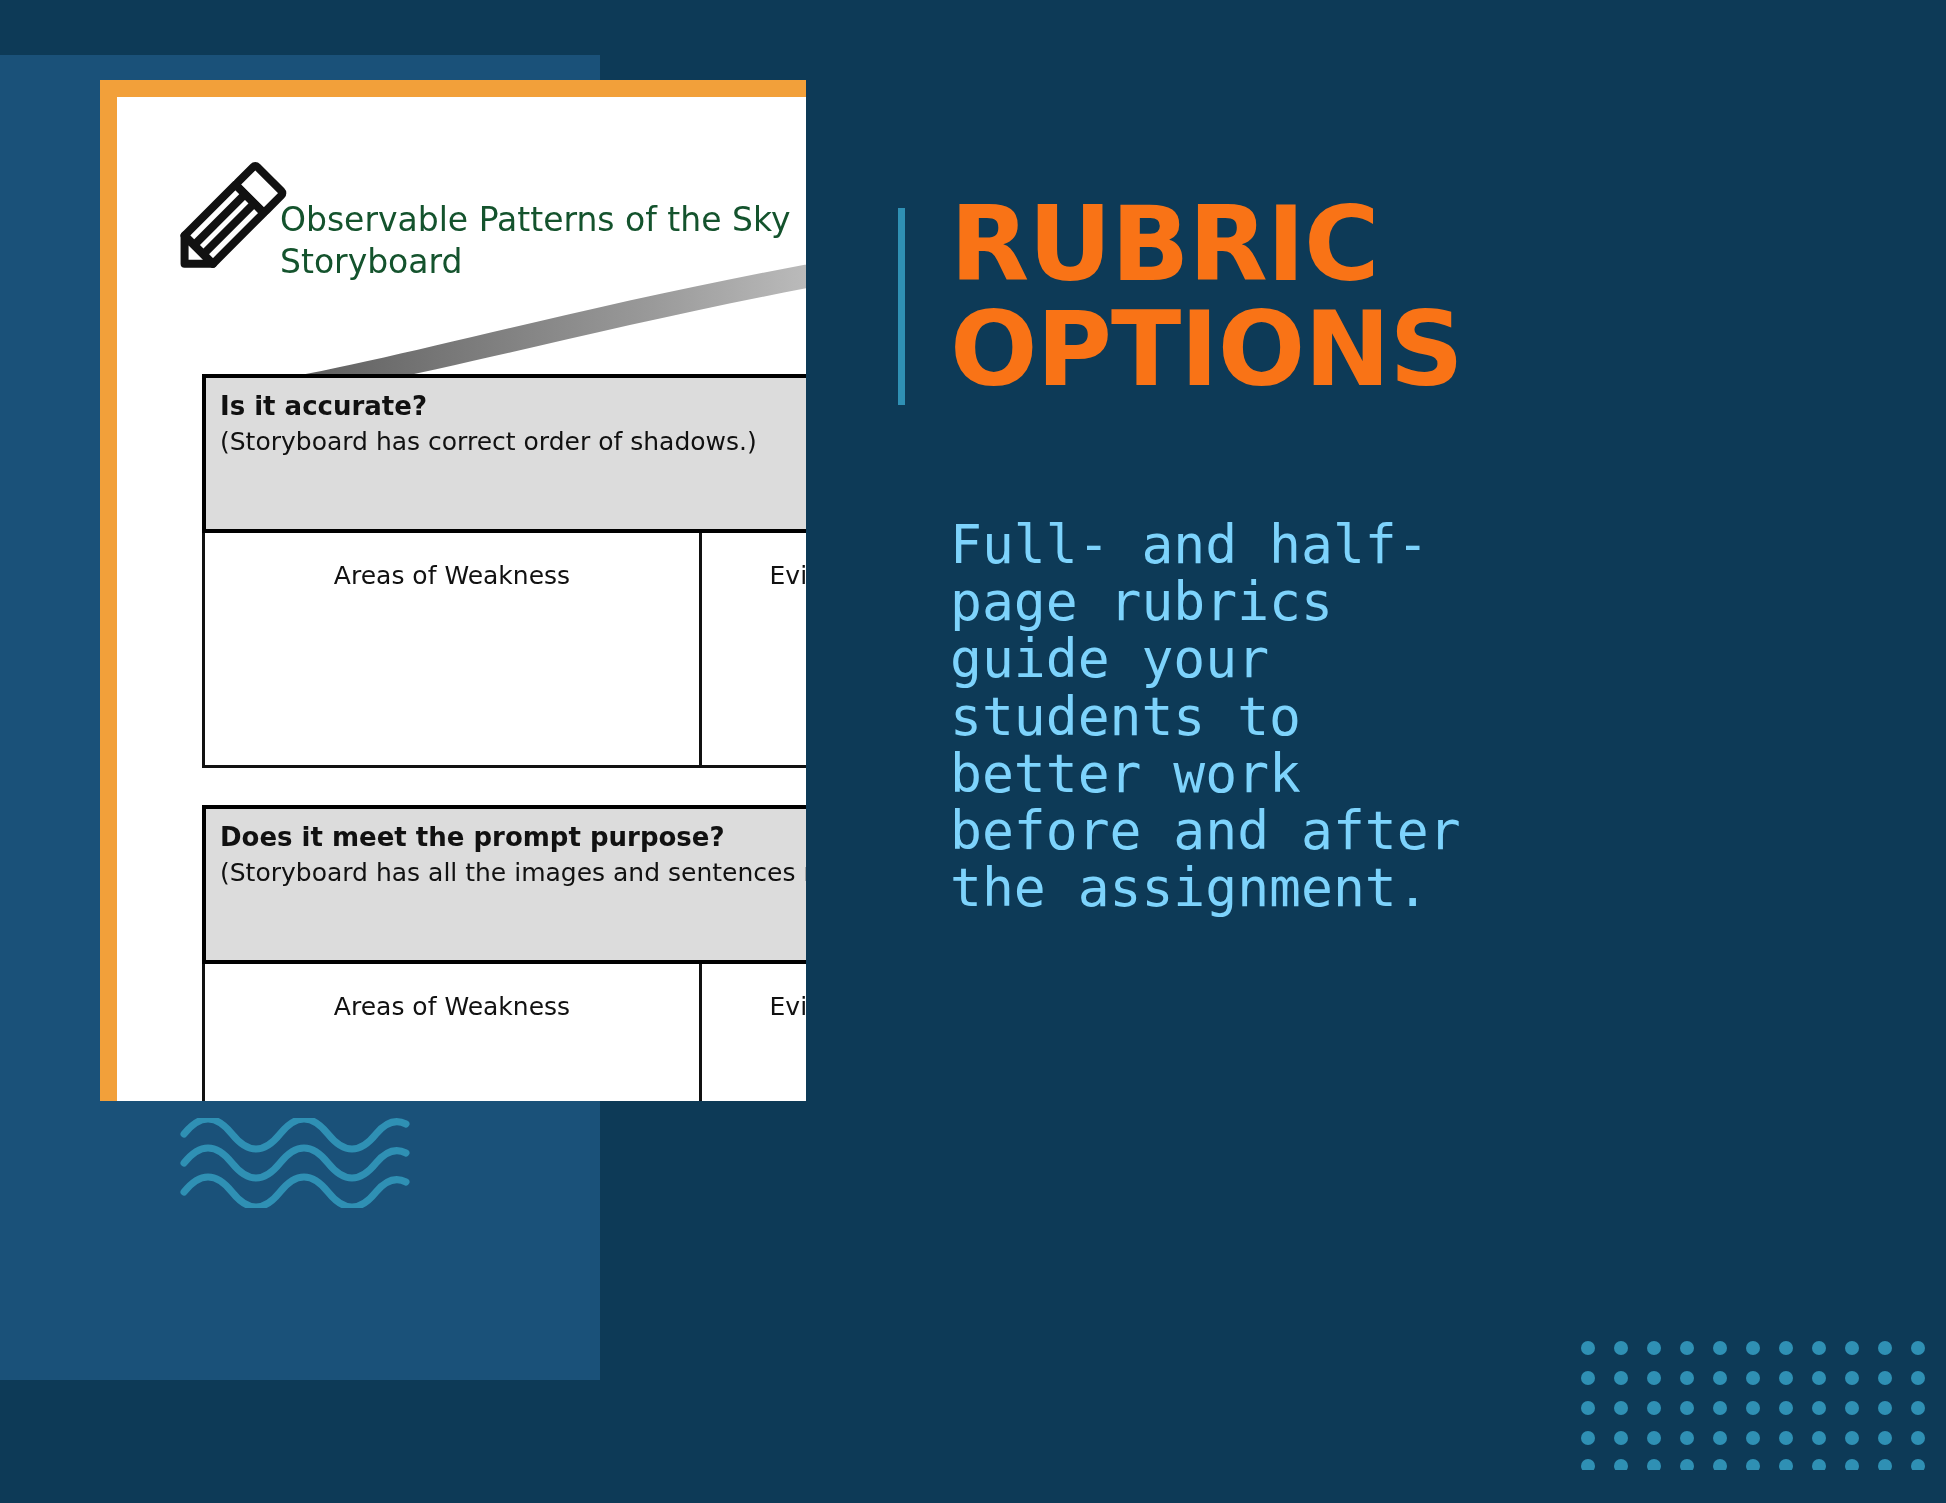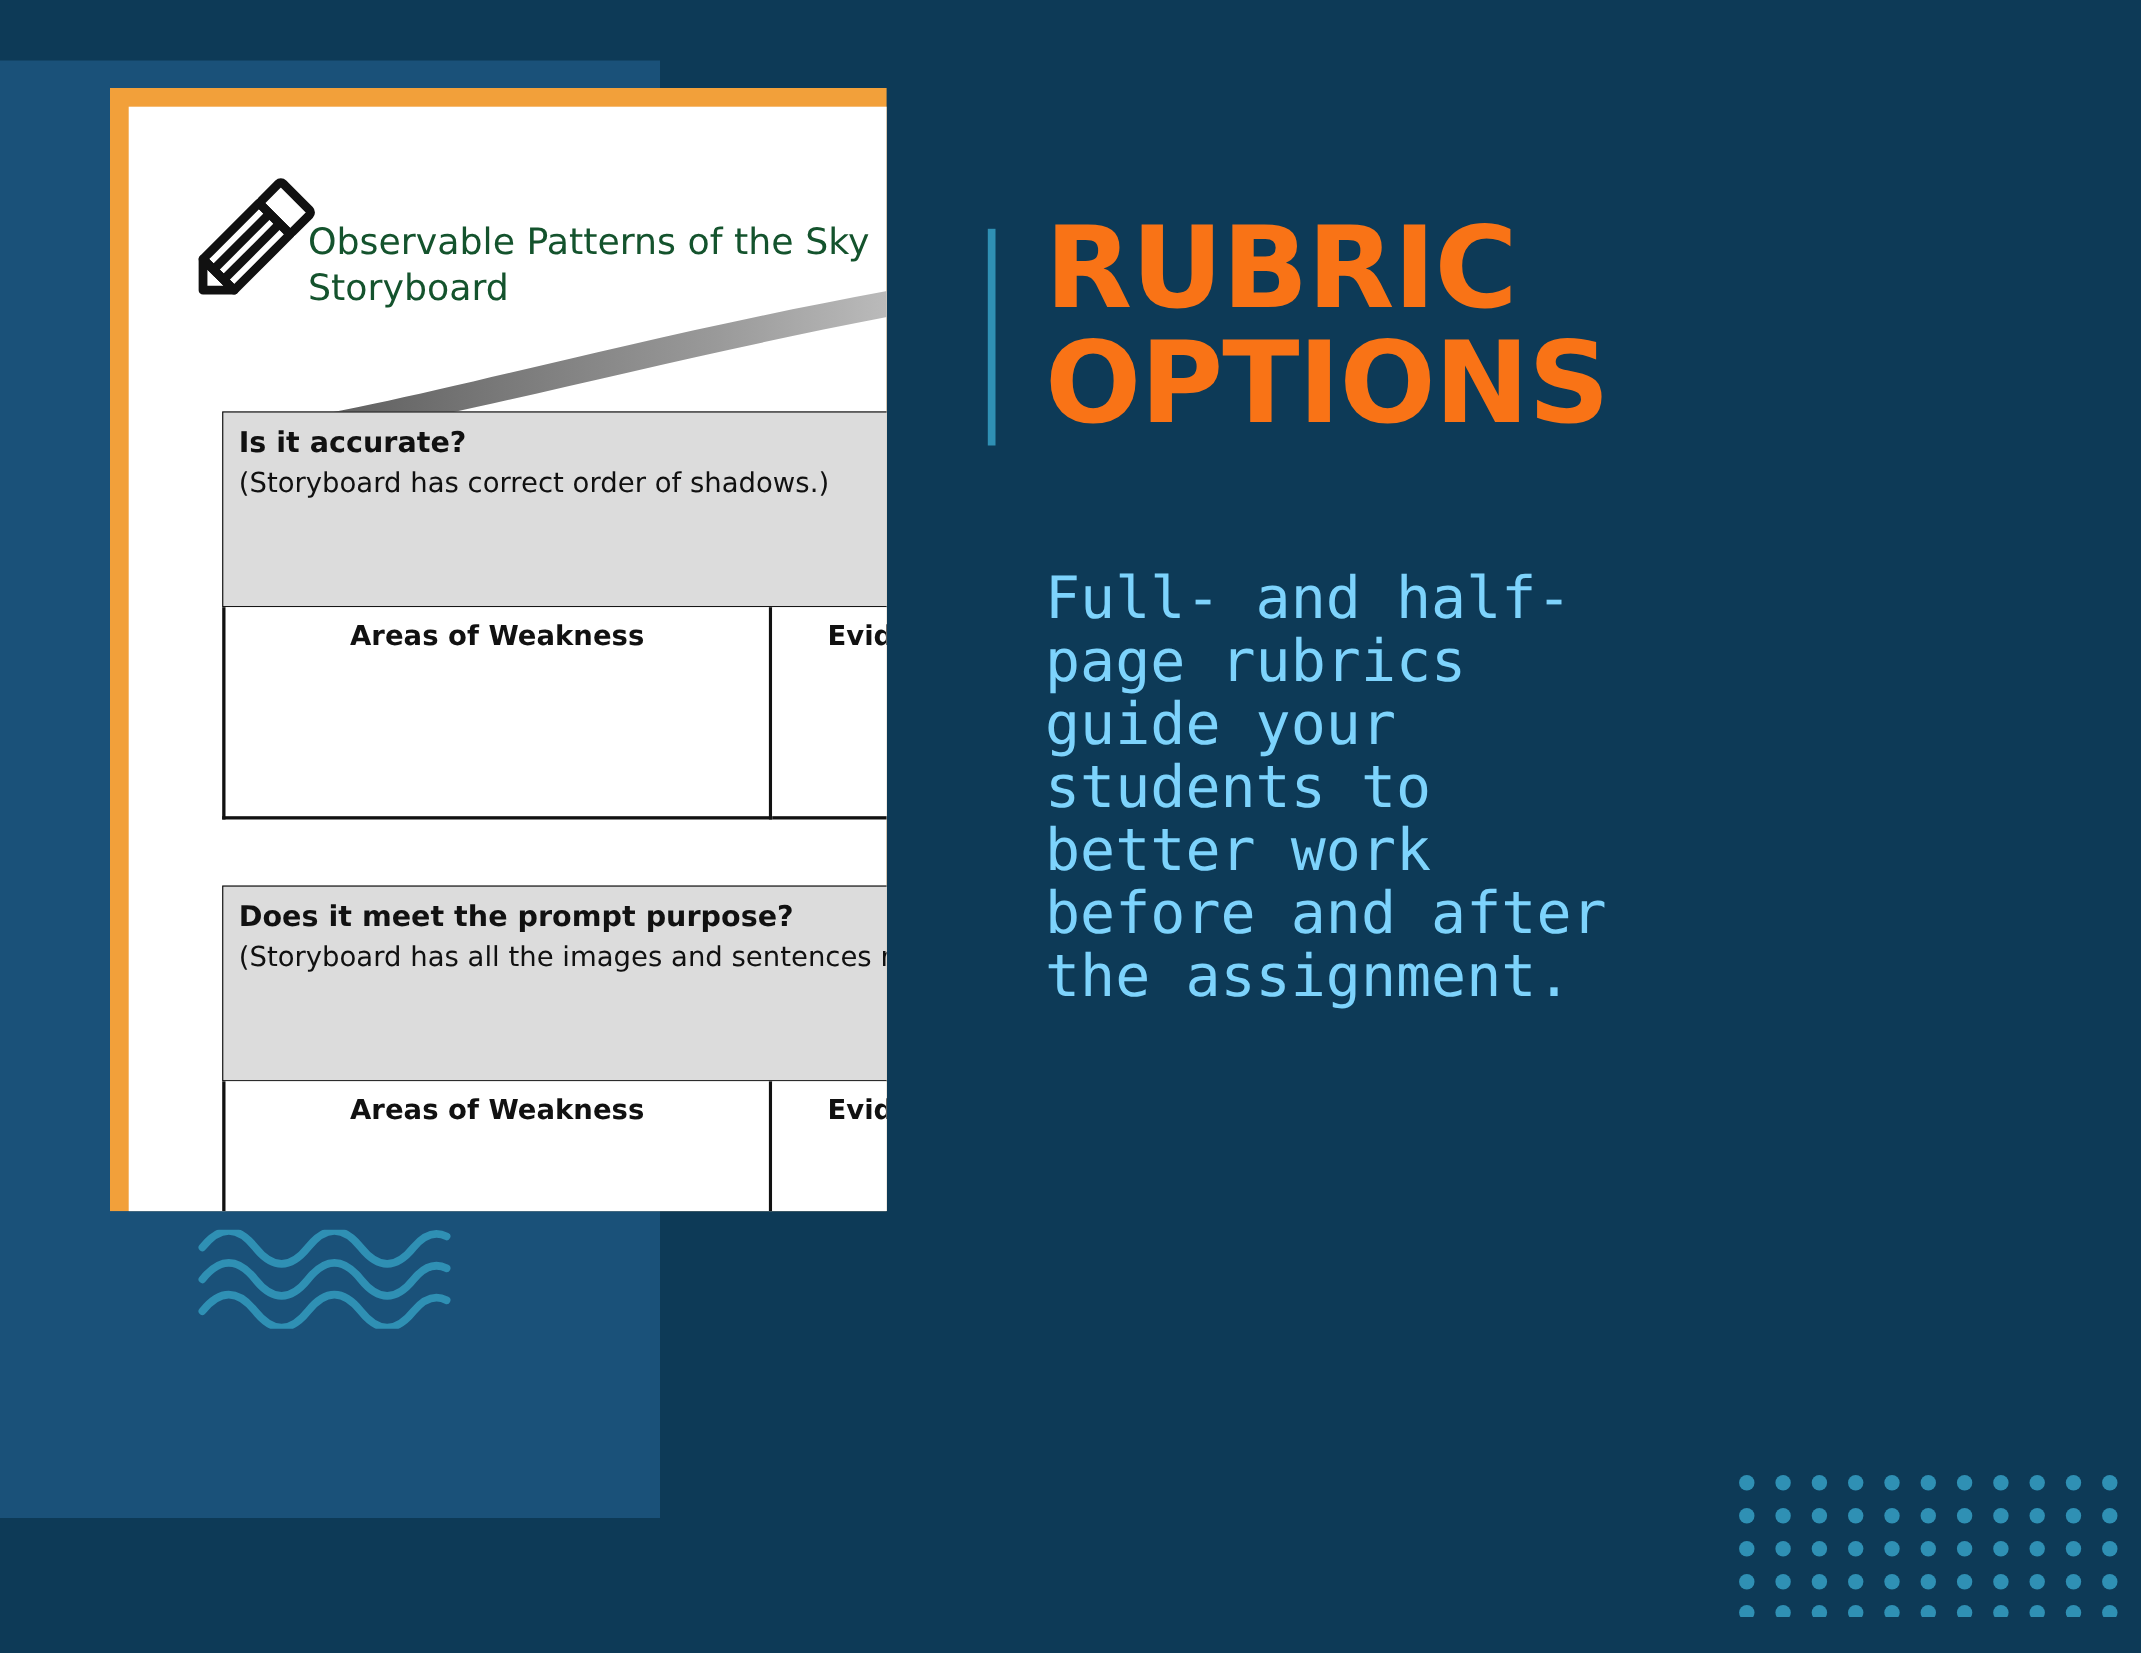--- a/index.html
+++ b/index.html
@@ -41,43 +41,42 @@
     font-size:33px;color:#14532d;line-height:1.28;
     font-family:"DejaVu Sans",sans-serif;
     white-space:pre-line;
   }
   
   .rubric-block{position:absolute;left:85px;width:900px;}
   .rb1{top:277px;}
   .rb2{top:708px;}
   .rb-head{
     background:#dcdcdc;
-    border:1px solid #000000;
+    border:4px solid #000000;
     box-sizing:border-box;
     padding:13px 14px 0 14px;
-    height:178px;
+    height:159px;
   }
   .rb-head-title{
     font-size:26px;font-weight:bold;color:#111;
     font-family:"DejaVu Sans",sans-serif;
     margin:0 0 6px 0;
   }
   .rb-head-note{
     font-size:25px;color:#111;
     font-family:"DejaVu Sans",sans-serif;
     margin:0;
   }
   .rb-cols{display:flex;}
   .rb-col{
     border:3px solid #111;border-top:none;
-    box-sizing:border-box;height:193px;
+    box-sizing:border-box;height:235px;
     background:#fff;
     text-align:center;
-    padding-top:11px;
-    font-weight:bold;
+    padding-top:28px;
   }
   .rb-col.left{width:500px;}
   .rb-col.right{width:400px;border-left:none;}
   .rb-col-label{
     font-size:25px;color:#111;
     font-family:"DejaVu Sans",sans-serif;
   }
   
   .accent-bar{
     position:absolute;left:898px;top:208px;width:7px;height:197px;

